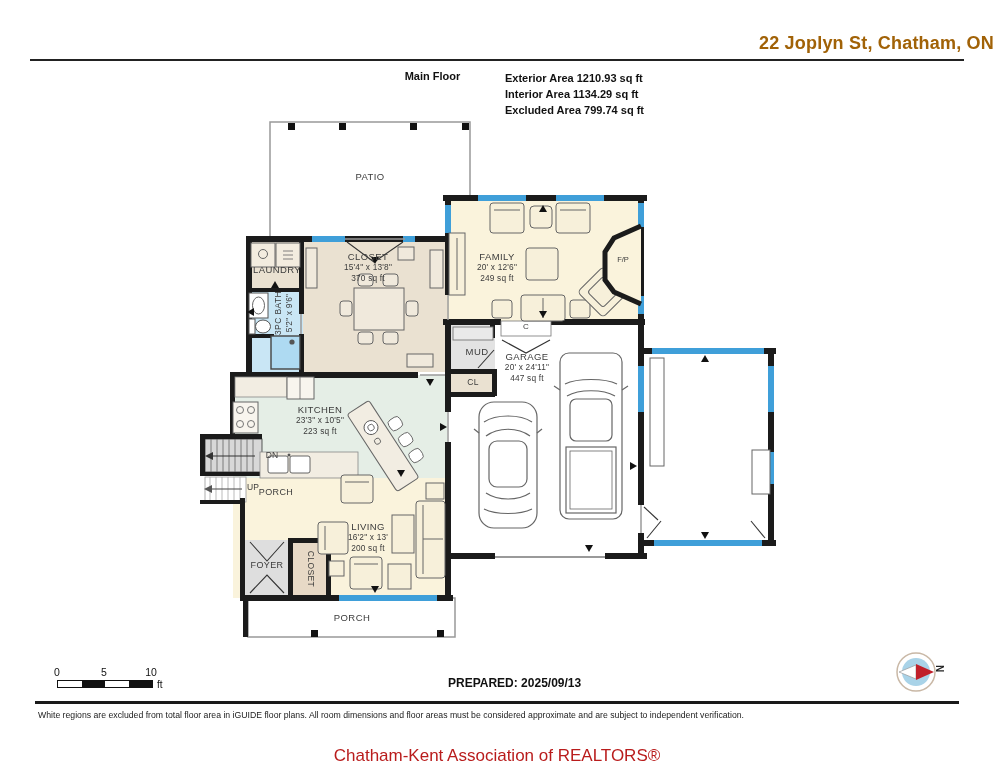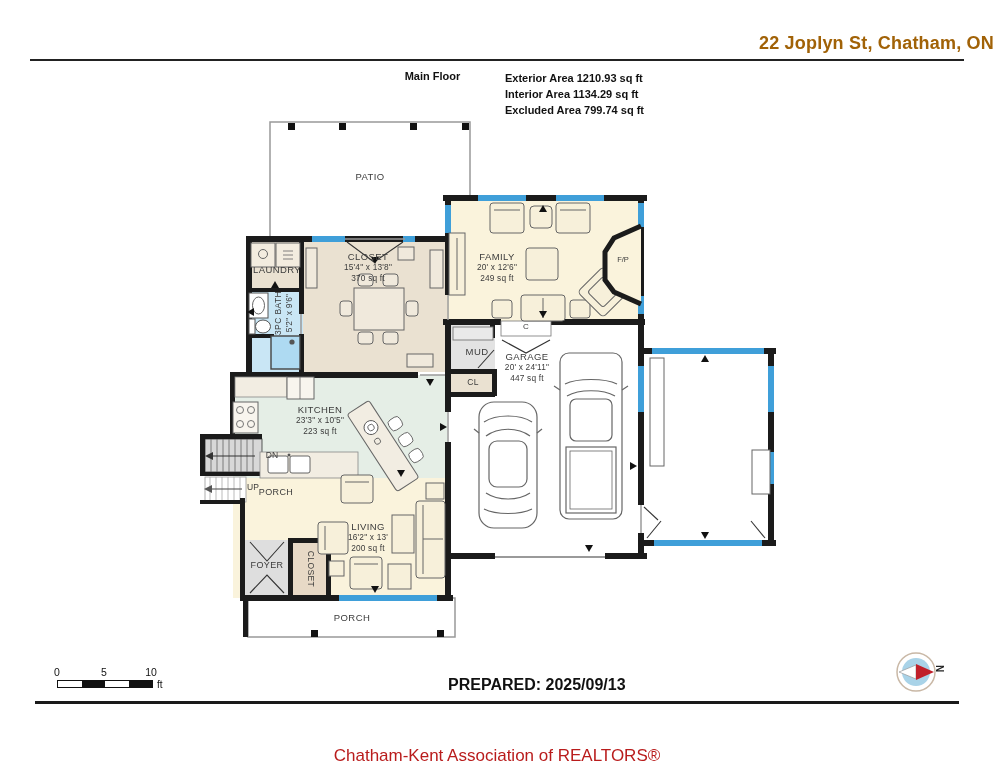--- a/index.html
+++ b/index.html
@@ -15,21 +15,21 @@
   .room-label .dm,.room-label .ar{display:block;font-size:8.3px;line-height:10.5px;letter-spacing:.2px;}
   .vert-ccw{transform:translate(-50%,-50%) rotate(-90deg);}
   .vert-cw{transform:translate(-50%,-50%) rotate(90deg);}
   .lab-sm{position:absolute;transform:translateX(-50%);font-size:8.5px;color:#3b3b3b;white-space:nowrap;}
   .lab-xs{position:absolute;transform:translateX(-50%);font-size:7.5px;color:#3b3b3b;white-space:nowrap;}
   .scalebar{top:666px;left:53px;width:170px;height:26px;}
   .scalebar .num{position:absolute;top:0;font-size:10.5px;color:#111;transform:translateX(-50%);}
   .scalebar .bar{position:absolute;top:14px;left:4px;width:94px;height:6px;border:1px solid #111;display:flex;}
   .scalebar .seg{height:100%;flex:1;}
   .scalebar .unit{position:absolute;top:13px;left:104px;font-size:10px;color:#111;text-align:center;}
-  .prepared{top:676px;left:448px;font-size:16px;font-weight:bold;color:#111;}
+  .prepared{top:676px;left:448px;font-size:12px;font-weight:bold;color:#111;}
   .north{top:663px;left:936px;font-size:10px;font-weight:bold;color:#222;transform:rotate(90deg);}
   .rule-bottom{top:701px;left:35px;width:924px;height:3px;background:#1a1a1a;}
   .disclaimer{top:710px;left:38px;width:920px;font-size:8.7px;color:#222;}
   .association{top:746px;left:0;width:100%;text-align:center;font-size:17px;color:#b91c1c;}
 </style>
 </head>
 <body>
 
 <div class="page">
 
@@ -380,15 +380,16 @@
   <div class="abs prepared">PREPARED: 2025/09/13</div>
   <svg class="abs" style="top:648px;left:892px" width="50" height="48" viewBox="0 0 50 48">
     <circle cx="24" cy="24" r="19" fill="#fff" stroke="#c9b8a6" stroke-width="1.5"></circle>
     <circle cx="24" cy="24" r="14" fill="#a9d3e8"></circle>
     <polygon points="7,24 24,17 24,31" fill="#fff" stroke="#999" stroke-width="0.7"></polygon>
     <polygon points="24,16 42,24 24,32" fill="#c0202a"></polygon>
   </svg>
   <div class="abs north">N</div>
 
   <div class="abs rule-bottom"></div>
+  <div class="abs disclaimer">White regions are excluded from total floor area in iGUIDE floor plans. All room dimensions and floor areas must be considered approximate and are subject to independent verification.</div>
   <div class="abs association">Chatham-Kent Association of REALTORS®</div>
 
 </div>
 
 </body></html>

